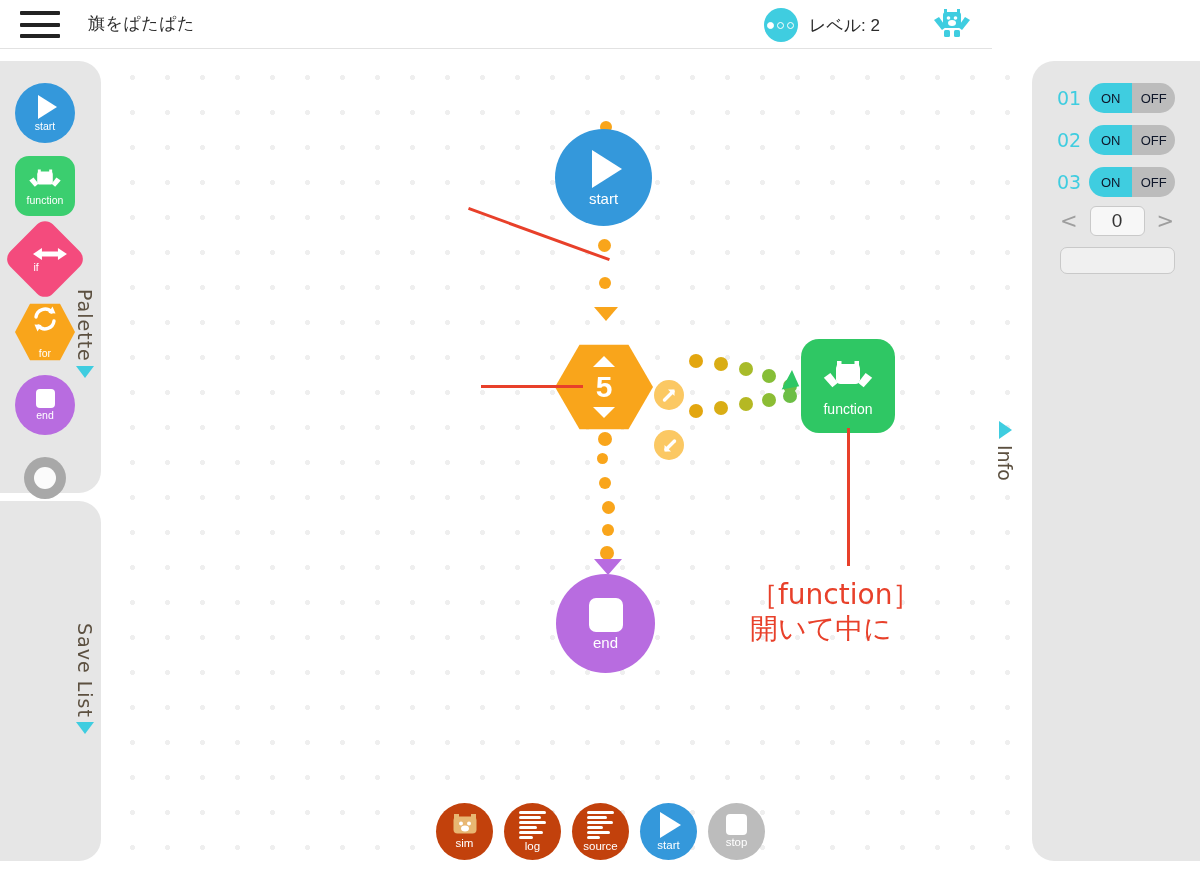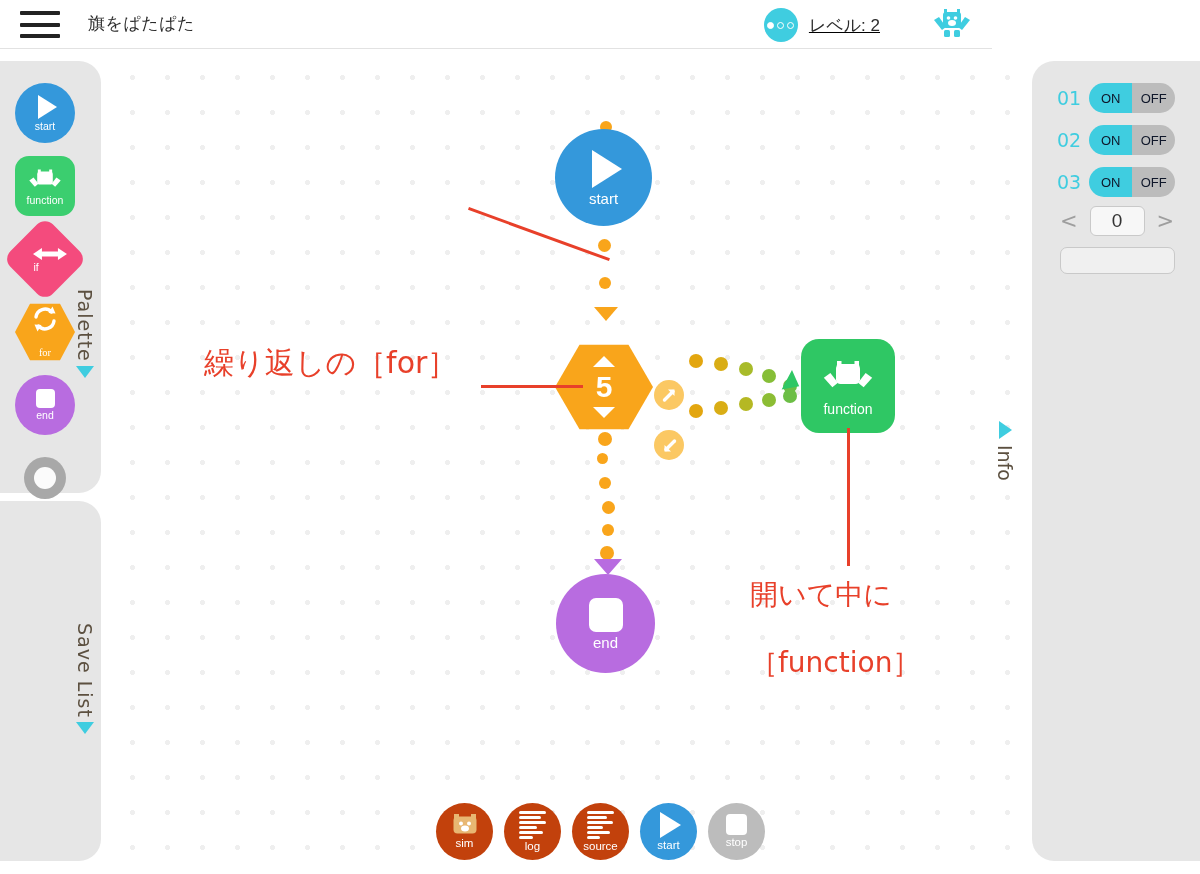--- a/index.html
+++ b/index.html
@@ -26,21 +26,21 @@
     font-size: 17px; color: #2b2b2b; letter-spacing: .5px;
   }
   .logo {
     position: absolute; left: 0; top: 4px; width: 1200px;
     text-align: center; font-size: 38px; font-weight: bold;
     color: #f5b75e; letter-spacing: -1px;
     font-family: "DejaVu Sans", sans-serif;
   }
   .level-wrap {
     position: absolute; right: 112px; top: 8px;
-    display: flex; align-items: center; gap: 11px; text-decoration: underline;
+    display: flex; align-items: center; gap: 11px;
   }
   .level-dots {
     width: 34px; height: 34px; border-radius: 50%; background: #3fcde0;
     display: flex; align-items: center; justify-content: center; gap: 3px;
   }
   .ld { width: 7px; height: 7px; border-radius: 50%; border: 1.5px solid #ffffff; }
   .ld.on { background: #ffffff; }
   .level-text { font-size: 17px; color: #2b2b2b; white-space: nowrap; }
   .robot-badge { position: absolute; right: 18px; top: 4px; width: 44px; height: 42px; }
 
@@ -303,26 +303,26 @@
     </div>
 
     <div class="blk end-blk">
       <div class="sq-stop"></div>
       <div class="blk-label">end</div>
     </div>
   </div>
 
   <div class="leader" style="left:469px;top:207px;width:150px;height:2.5px;transform:rotate(20deg);transform-origin:0 0;"></div>
 
-  <div class="anno anno-2"><span>繰り返しの［for］</span>
+  <div class="anno anno-2">
 </div>
   <div class="leader" style="left:481px;top:385px;width:102px;height:2.5px;"></div>
 
-  <div class="anno anno-3"><span style="display:block;">開いて中に</span>
-<span>［function］</span>
+  <div class="anno anno-3"><span>［function］</span>
+<span style="display:block;">開いて中に</span>
 </div>
   <div class="leader" style="left:847px;top:428px;width:2.5px;height:138px;"></div>
 
   <div class="palette">
     <div class="pal-item pi-start">
       <div class="tri-play"></div>
       <div class="pal-label">start</div>
     </div>
 
     <div class="pal-item pi-func">
@@ -352,21 +352,21 @@
       <svg width="28" height="28" viewBox="0 0 28 28">
         <g fill="none" stroke="#ffffff" stroke-width="3.4" stroke-linecap="round">
           <path d="M5 12 a9 9 0 0 1 15.5 -5"></path>
           <path d="M23 16 a9 9 0 0 1 -15.5 5"></path>
         </g>
         <g fill="#ffffff">
           <path d="M21.5 1.5 l3 7 l-7 -0.5 z"></path>
           <path d="M6.5 26.5 l-3 -7 l7 0.5 z"></path>
         </g>
       </svg>
-      <div class="pal-label" style="margin-top:15px;font-family:Liberation Serif, serif;">for</div>
+      <div class="pal-label" style="margin-top:15px;">for</div>
     </div>
 
     <div class="pal-item pi-end">
       <div class="sq-stop"></div>
       <div class="pal-label">end</div>
     </div>
 
     <div class="pal-item pi-blank">
       <div class="blank-ring">
           <i></i>

